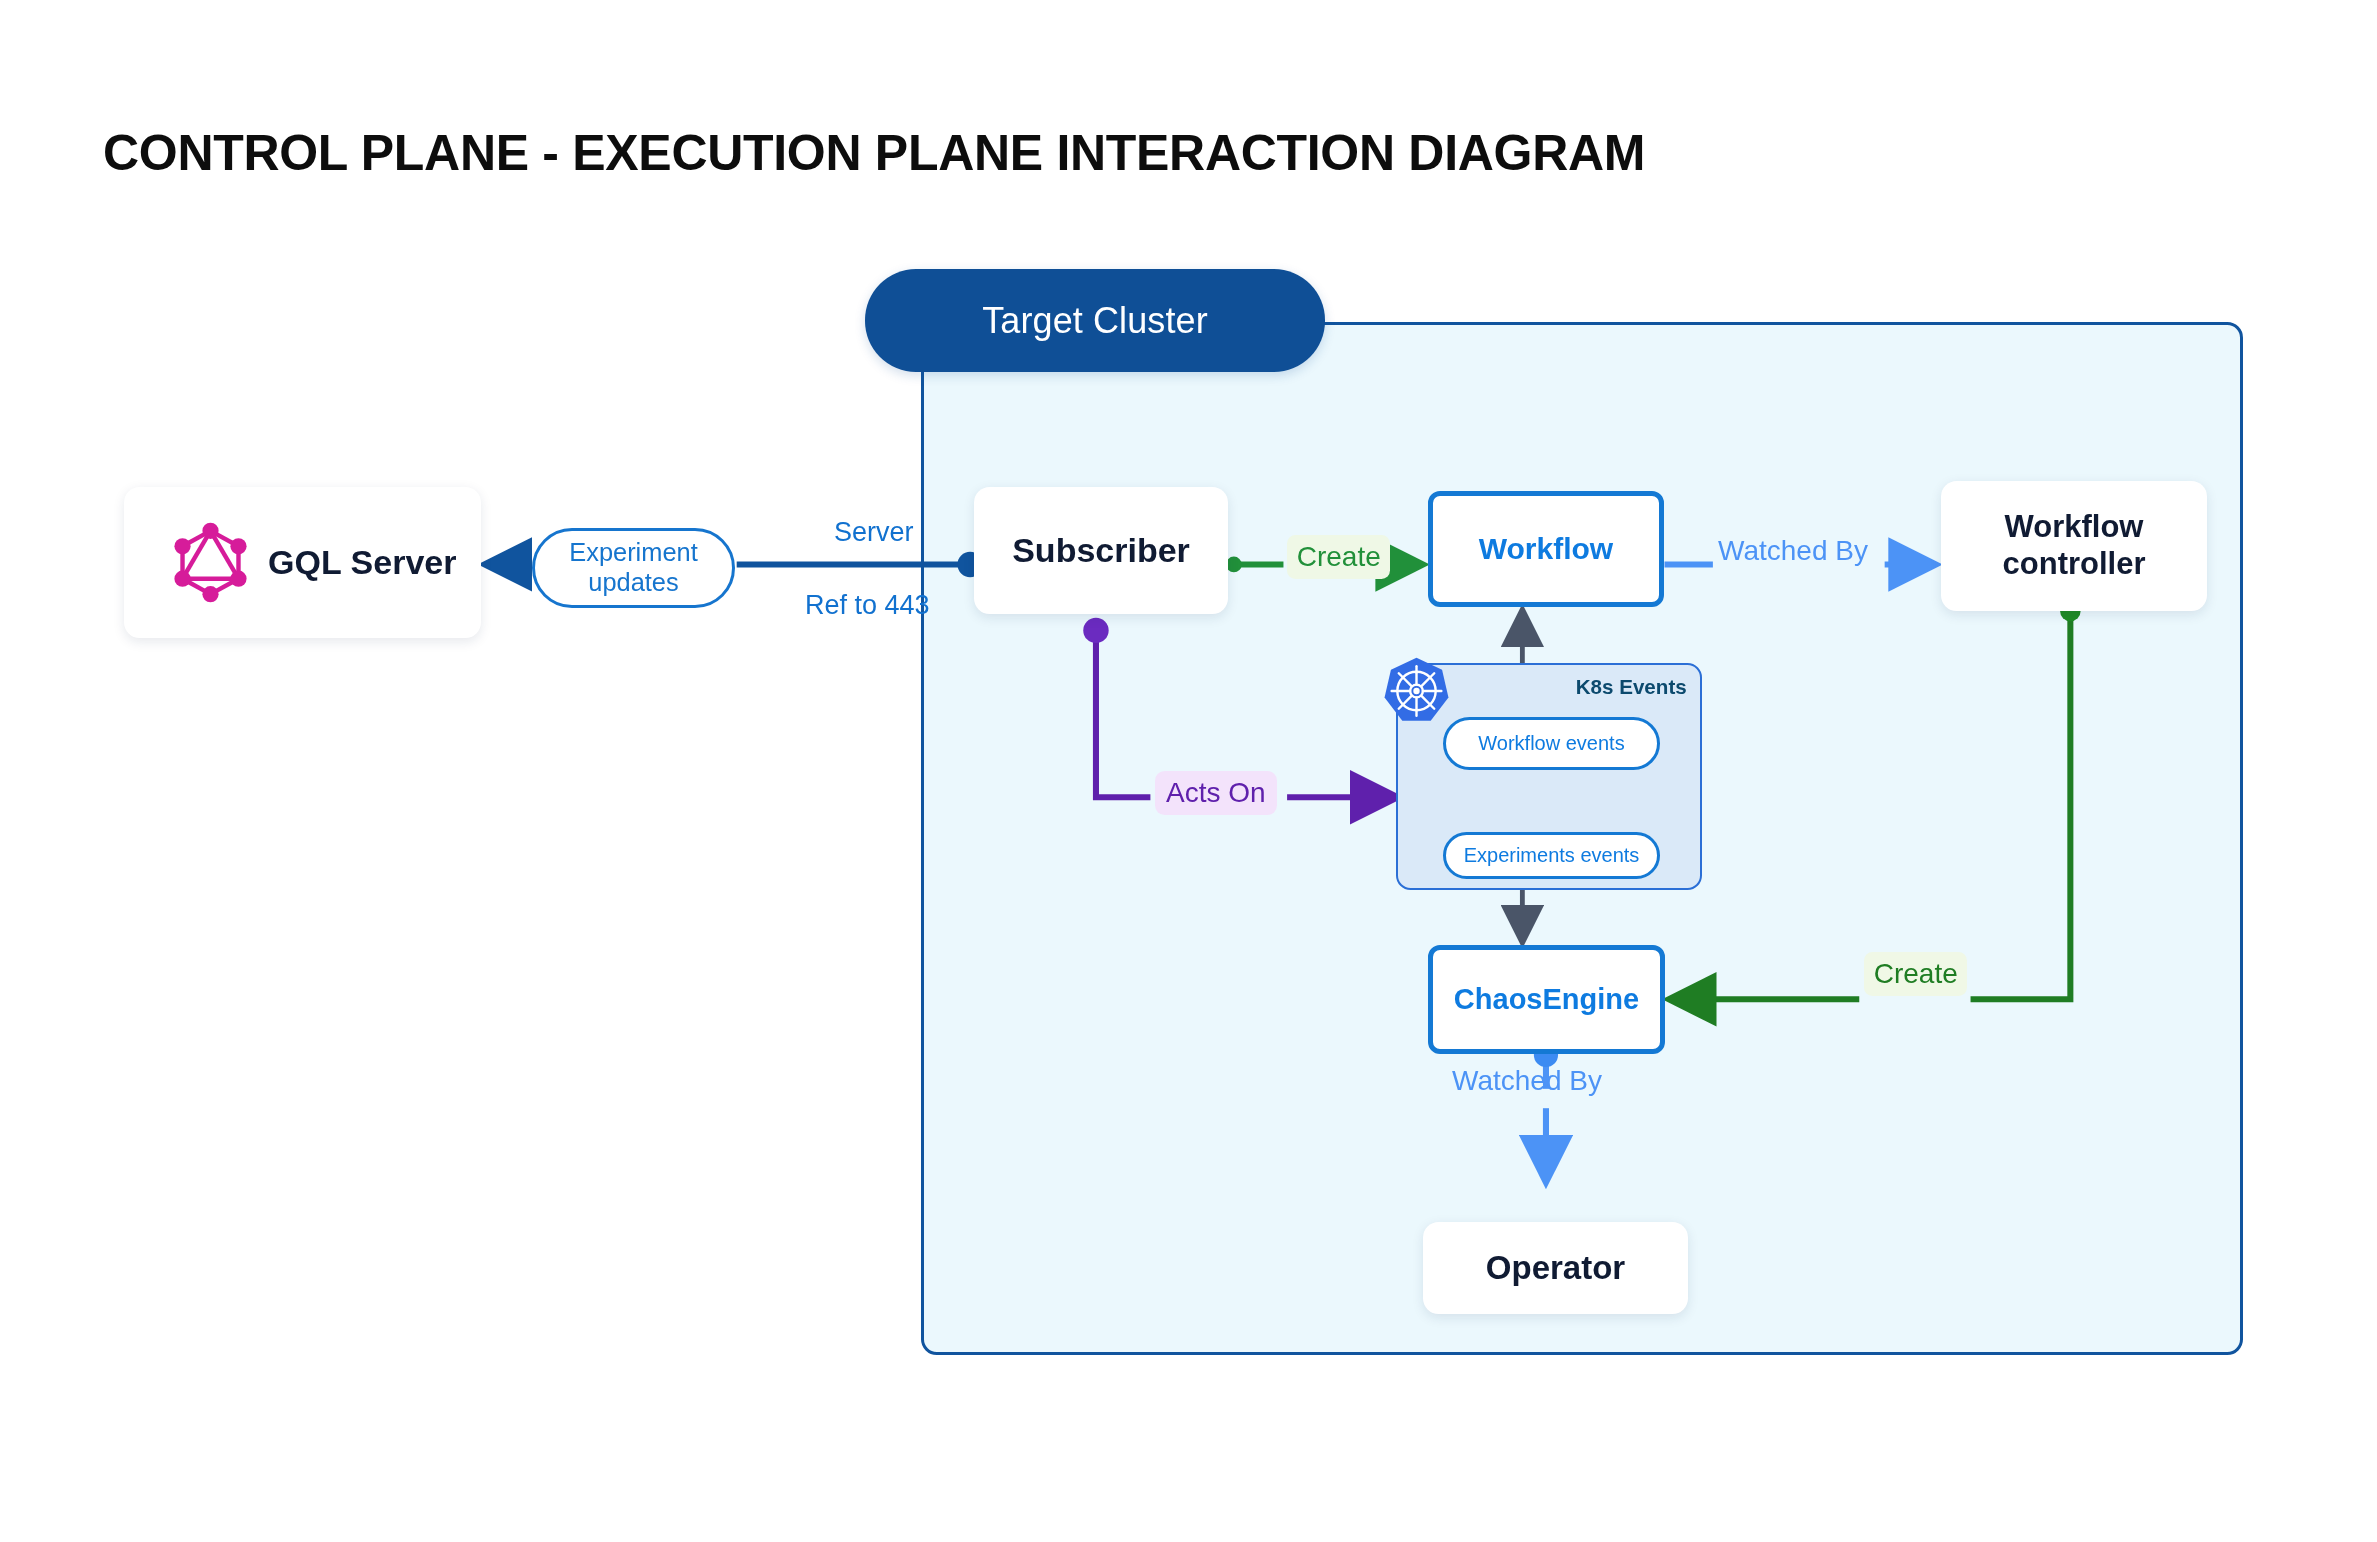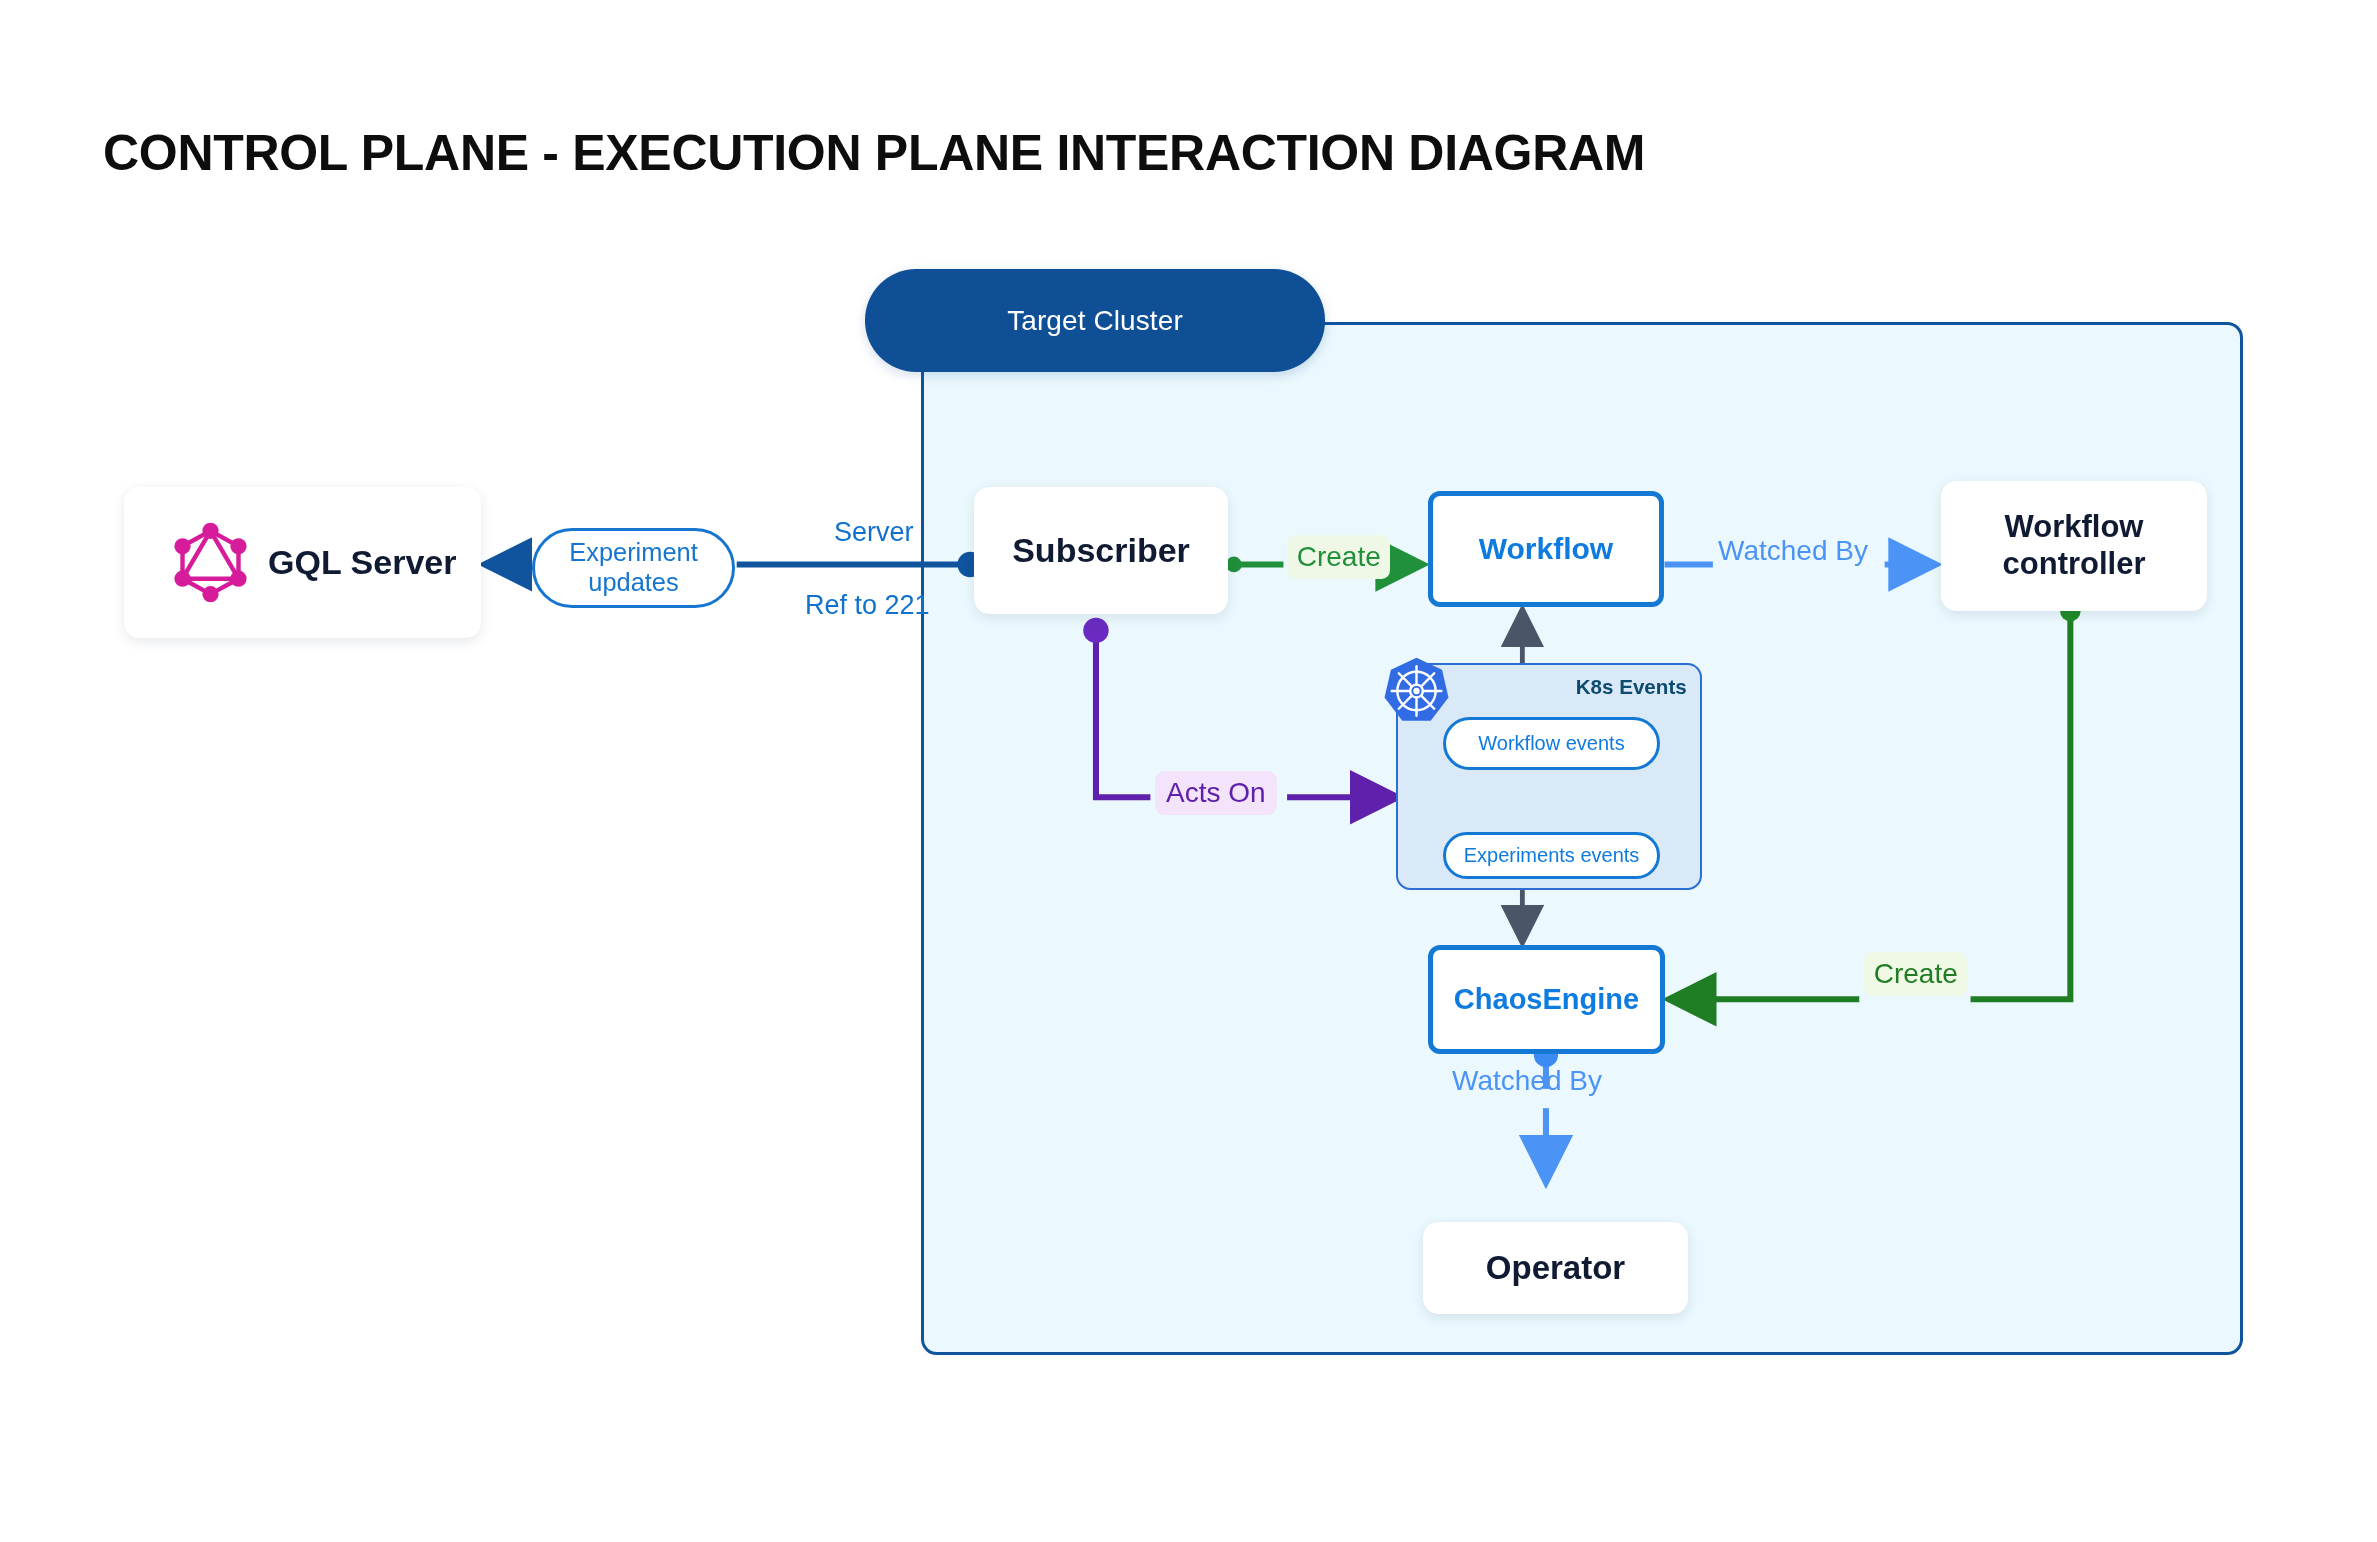--- a/index.html
+++ b/index.html
@@ -25,21 +25,21 @@
     border-radius:15.7px;
     box-sizing:border-box;
   }
   #cluster-pill{
     left:865px;top:269px;width:460px;height:103px;
     background:#0F4F96;border-radius:51px;
     display:flex;align-items:center;justify-content:center;
     box-shadow:0 3.6px 11px rgba(15,79,150,.18);
   }
   #cluster-pill .lbl{
-    color:#ffffff;font-size:28px;font-weight:400;letter-spacing:0.1px;
+    color:#ffffff;font-size:36px;font-weight:400;letter-spacing:0.1px;
   }
 
   
   .node-card{
     background:#ffffff;border-radius:15.7px;
     box-shadow:0 3.6px 12px rgba(20,40,80,.10);
     display:flex;align-items:center;justify-content:center;
     text-align:center;
   }
   .node-card .lbl{
@@ -246,21 +246,21 @@
 </div>
 
 <div class="abs" id="edge-label-experiment">
   <span class="lbl">
     <span>Experiment</span><br>
     <span>updates</span>
   </span>
 </div>
 
 <div class="abs edge-text" id="label-https">Server</div>
-<div class="abs edge-text" id="label-ref">Ref to 221</div>
+<div class="abs edge-text" id="label-ref">Ref to 443</div>
 
 <div class="abs node-card" id="node-subscriber">
   <span class="lbl">Subscriber</span>
 </div>
 
 <div class="abs edge-text" id="label-create-1">Create</div>
 
 <div class="abs node-outline" id="node-workflow">
   <span class="lbl">Workflow</span>
 </div>

